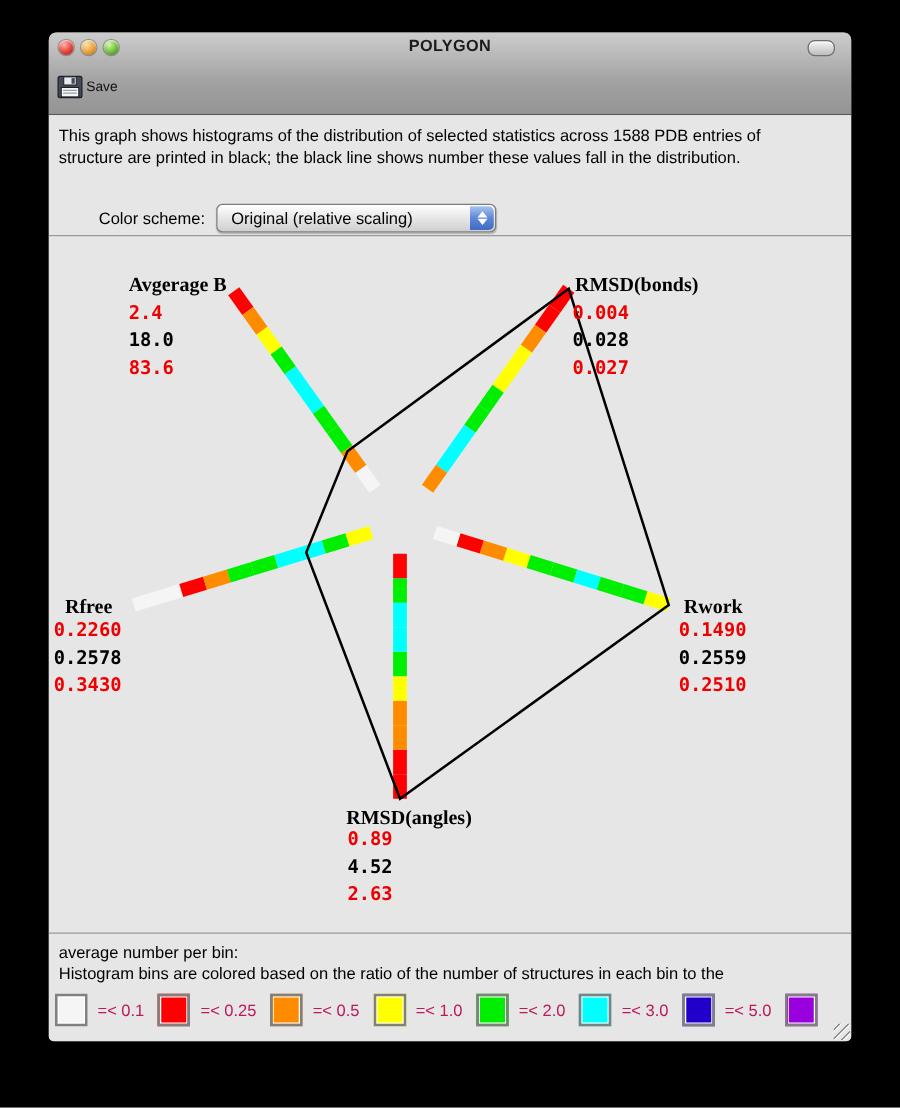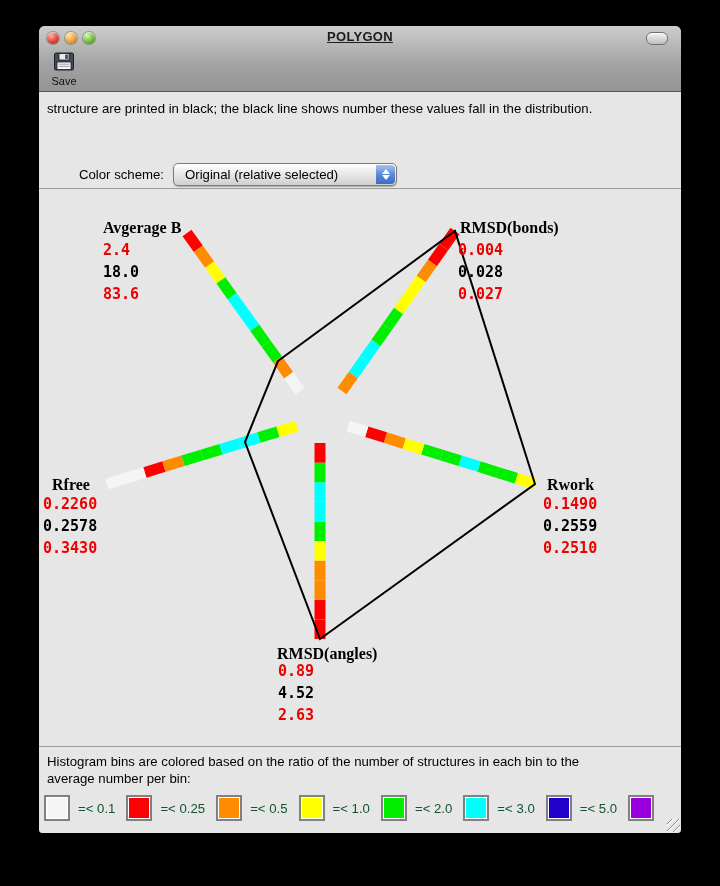--- a/index.html
+++ b/index.html
@@ -19,31 +19,31 @@
     background:linear-gradient(#cdcdcd,#a2a2a2 60%,#949494);
     border-bottom:1px solid #555;
   }
   .titlebar{position:absolute;left:0;top:0;width:100%;height:22px;}
   .traffic{position:absolute;top:6px;width:12px;height:12px;border-radius:50%;box-shadow:inset 0 1px 1px rgba(255,255,255,.6),0 0 0 1px rgba(0,0,0,.25);}
   .tl-close{left:8px;background:radial-gradient(circle at 35% 30%,#ffb3ab,#e0443a 55%,#9c1c12);}
   .tl-min{left:26px;background:radial-gradient(circle at 35% 30%,#ffe3a9,#e9a03c 55%,#a8650a);}
   .tl-zoom{left:44px;background:radial-gradient(circle at 35% 30%,#d9f7ae,#6fbe3e 55%,#2f6e0a);}
   .title{
     position:absolute;left:50%;top:3px;transform:translateX(-50%);
-    font-size:13px;font-weight:600;color:#1b1b1b;letter-spacing:.3px;text-decoration:underline;
+    font-size:13px;font-weight:600;color:#1b1b1b;letter-spacing:.3px;
   }
   .lozenge{
     position:absolute;right:13px;top:6px;width:20px;height:11px;border-radius:6px;
     background:linear-gradient(#f5f5f5,#bdbdbd);border:1px solid #6f6f6f;
     box-shadow:inset 0 1px 0 #fff;
   }
   .toolbar{position:absolute;left:0;top:22px;width:100%;height:43px;}
   .tool-btn{
     position:absolute;left:5px;top:2px;width:40px;height:40px;border:none;background:transparent;
-    display:flex;flex-direction:column;align-items:center;gap:1px;cursor:default;padding:0;
+    display:flex;flex-direction:row;align-items:center;gap:1px;cursor:default;padding:0;
   }
   .tool-btn svg{display:block;}
   .tool-btn .tb-label{font-size:11px;color:#111;}
   
   .content{position:absolute;left:0;top:66px;width:100%;height:741px;background:#e6e6e6;}
   .desc{position:absolute;left:8px;top:8px;width:626px;font-size:13.2px;line-height:17px;color:#000;}
   .scheme-row{position:absolute;left:8px;top:70px;height:24px;display:flex;align-items:center;}
   .scheme-label{font-size:13.2px;color:#000;margin-right:9px;margin-left:32px;}
   .popup{
     position:relative;width:224px;height:23px;border:1px solid #7c7c7c;border-radius:5px;
@@ -65,21 +65,21 @@
   .plot{position:absolute;left:0;top:97px;width:642px;height:557px;}
   .ax-label{font:bold 16px "Liberation Serif",serif;fill:#000;}
   .ax-val{font:bold 15px "DejaVu Sans Mono",monospace;}
   
   .legend-text{position:absolute;left:8px;top:661px;width:626px;font-size:13.2px;line-height:17px;color:#000;}
   .legend-row{position:absolute;left:5px;top:702px;height:28px;display:flex;align-items:center;}
   .bin{display:flex;align-items:center;margin-right:11px;}
   .bin-swatch{
     width:22px;height:22px;border:2px solid #808080;box-shadow:inset 0 0 0 1px #fff;margin-right:8px;
   }
-  .bin-label{font-size:13.2px;color:#14532d;white-space:pre;}
+  .bin-label{font-size:13.2px;color:#be185d;white-space:pre;}
   .resize-grip{
     position:absolute;right:1px;bottom:1px;width:13px;height:13px;
     background:repeating-linear-gradient(135deg,transparent 0 3px,#8d8d8d 3px 4px,#f4f4f4 4px 5px);
   }
 </style>
 </head>
 <body>
 
 <div class="window">
 
@@ -104,27 +104,28 @@
           </svg>
         </span>
         <span class="tb-label">Save</span>
       </button>
     </div>
   </div>
 
   <div class="content">
 
     <div class="desc">
+      <div>This graph shows histograms of the distribution of selected statistics across 1588 PDB entries of</div>
       <div>structure are printed in black; the black line shows number these values fall in the distribution.</div>
     </div>
 
     <div class="scheme-row">
       <span class="scheme-label">Color scheme:</span>
       <div class="popup">
-        <span>Original (relative selected)</span>
+        <span>Original (relative scaling)</span>
         <span class="popup-arrows">
           <span class="arr-up"></span>
             <span class="arr-dn"></span>
         </span>
       </div>
     </div>
 
     <div class="sep sep-top"></div>
 
     <svg id="plot" class="plot" viewBox="0 0 642 557">
@@ -197,22 +198,22 @@
         <text x="239" y="531" class="ax-val" fill="#ee0000">2.63</text>
         <text x="13" y="301" class="ax-label">Rfree</text>
         <text x="4" y="320" class="ax-val" fill="#ee0000">0.2260</text>
         <text x="4" y="342" class="ax-val" fill="#000000">0.2578</text>
         <text x="4" y="364" class="ax-val" fill="#ee0000">0.3430</text>
       </svg>
 
     <div class="sep sep-bottom"></div>
 
     <div class="legend-text">
+      <div>average number per bin:</div>
       <div>Histogram bins are colored based on the ratio of the number of structures in each bin to the</div>
-      <div>average number per bin:</div>
     </div>
 
     <div class="legend-row" id="legend-row">
         <div class="bin">
           <span class="bin-swatch" style="background: rgb(245, 245, 245);"></span>
           <span class="bin-label">=&lt; 0.1</span>
         </div>
         <div class="bin">
           <span class="bin-swatch" style="background: rgb(255, 0, 0);"></span>
           <span class="bin-label">=&lt; 0.25</span>

